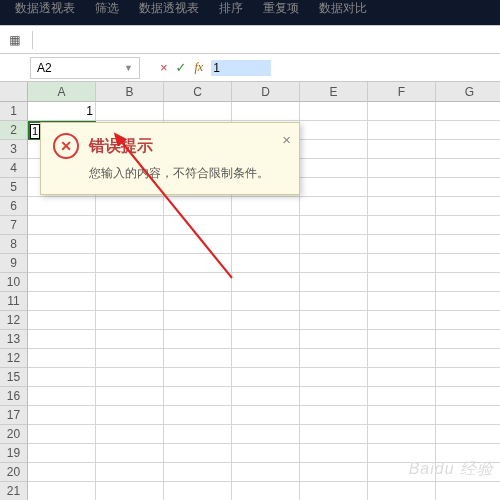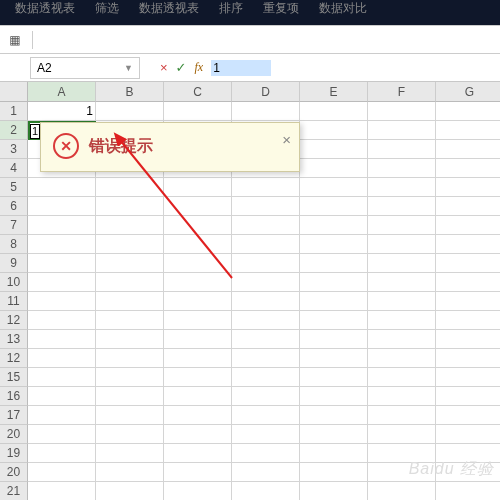--- a/index.html
+++ b/index.html
@@ -313,20 +313,21 @@
       </div>
     </div>
 </div>
 
 <div class="tooltip">
   <span class="tooltip-close">×</span>
   <div class="tooltip-head">
     <div class="err-circle">✕</div>
     <div class="tooltip-title">错误提示</div>
   </div>
+  <div class="tooltip-msg">您输入的内容，不符合限制条件。</div>
 </div>
 
 <svg class="arrow-svg" width="500" height="500">
   <defs>
     <marker id="ah" markerWidth="10" markerHeight="10" refX="2" refY="3" orient="auto">
       <path d="M0,0 L0,6 L7,3 z" fill="#e02020"></path>
     </marker>
   </defs>
   <line x1="232" y1="278" x2="120" y2="140" stroke="#e02020" stroke-width="2" marker-end="url(#ah)"></line>
 </svg>

